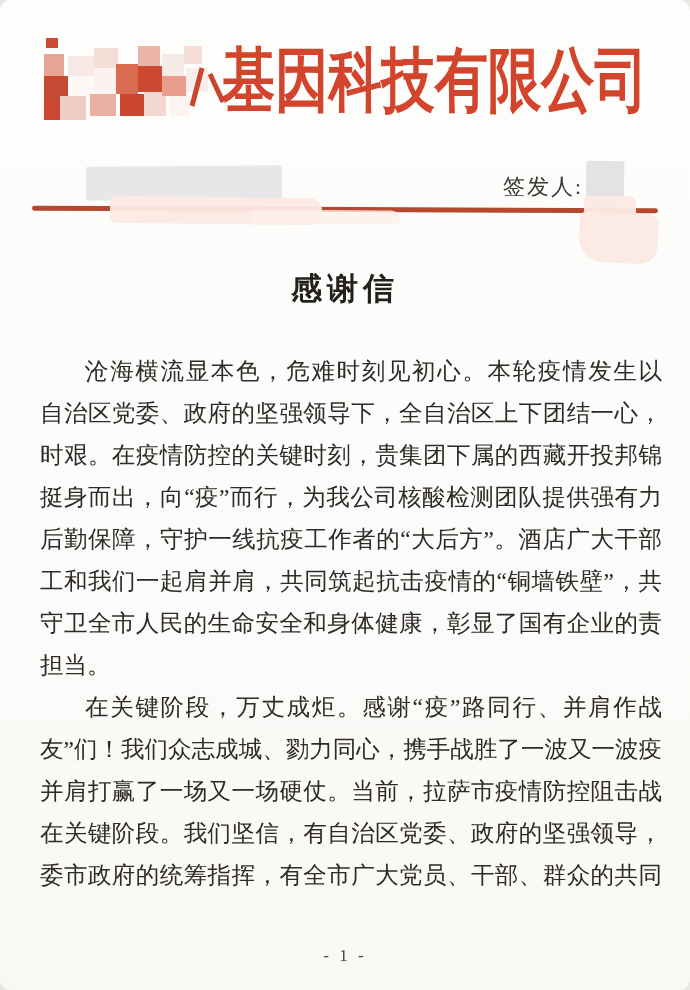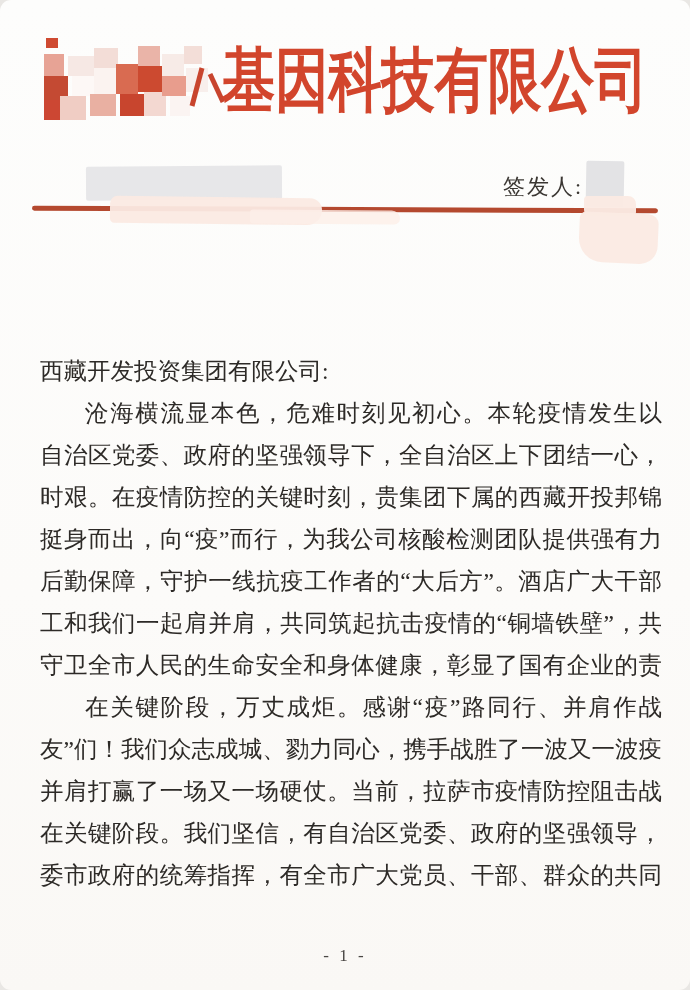--- a/index.html
+++ b/index.html
@@ -106,32 +106,33 @@
   <div class="redact gray1"></div>
   <div class="issuer">签发人:</div>
   <div class="redact gray2"></div>
 
   <div class="redline"></div>
   <div class="smudge s1"></div>
   <div class="smudge s1b"></div>
   <div class="smudge s2a"></div>
   <div class="smudge s2b"></div>
 
+  <h1 class="title">感谢信</h1>
 
   <main class="body-text">
-    <div class="line addressee">西藏开发投资集团有限公司:</div>
     <div id="paragraphs">
         <div>
           <div class="line first">沧海横流显本色，危难时刻见初心。本轮疫情发生以来，在</div>
           <div class="line">自治区党委、政府的坚强领导下，全自治区上下团结一心，共克</div>
           <div class="line">时艰。在疫情防控的关键时刻，贵集团下属的西藏开投邦锦酒店</div>
           <div class="line">挺身而出，向“疫”而行，为我公司核酸检测团队提供强有力的</div>
           <div class="line">后勤保障，守护一线抗疫工作者的“大后方”。酒店广大干部职</div>
           <div class="line">工和我们一起肩并肩，共同筑起抗击疫情的“铜墙铁壁”，共同</div>
           <div class="line">守卫全市人民的生命安全和身体健康，彰显了国有企业的责任与</div>
+          <div class="line short">担当。</div>
         </div>
         <div>
           <div class="line first">在关键阶段，万丈成炬。感谢“疫”路同行、并肩作战的“战</div>
           <div class="line">友”们！我们众志成城、勠力同心，携手战胜了一波又一波疫情，</div>
           <div class="line">并肩打赢了一场又一场硬仗。当前，拉萨市疫情防控阻击战仍处</div>
           <div class="line">在关键阶段。我们坚信，有自治区党委、政府的坚强领导，有市</div>
           <div class="line">委市政府的统筹指挥，有全市广大党员、干部、群众的共同努力，</div>
         </div>
       </div>
   </main>

